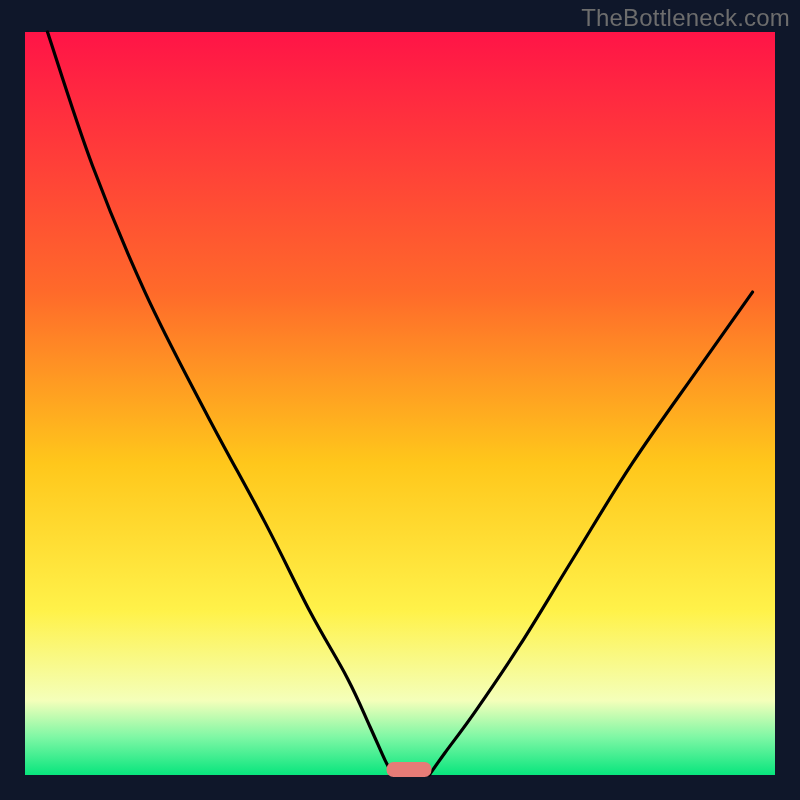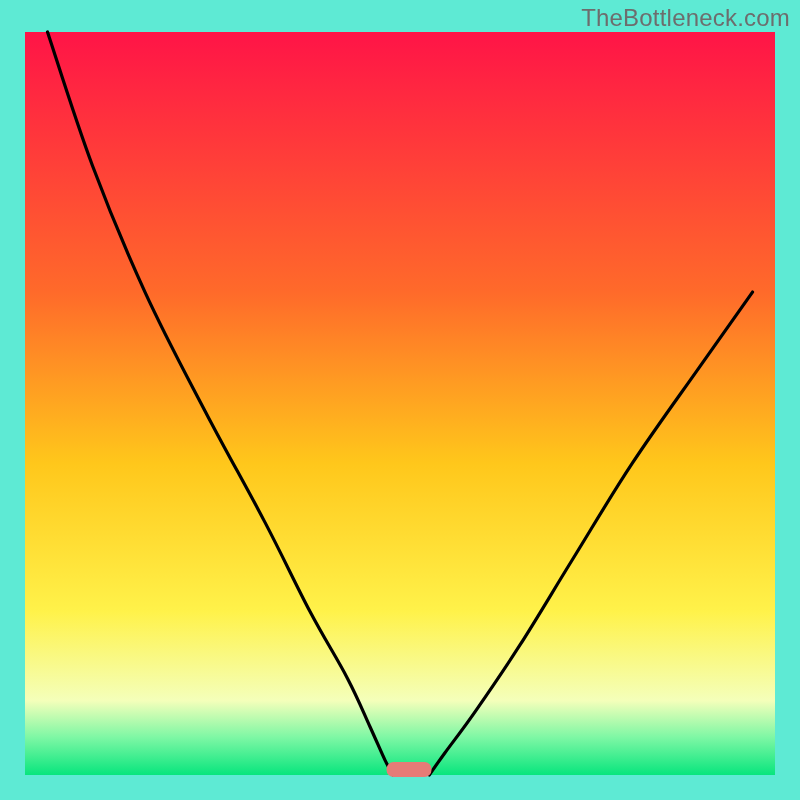--- a/index.html
+++ b/index.html
@@ -8,21 +8,21 @@
     width: 800px;
     height: 800px;
     background: #000000;
     font-family: Arial, Helvetica, sans-serif;
     overflow: hidden;
   }
   .frame {
     position: relative;
     width: 800px;
     height: 800px;
-    background: #5eead4;
+    background: #0f172a;
   }
   .watermark {
     position: absolute;
     top: 4px;
     right: 10px;
     color: #6d6d6d;
     font-size: 24px;
     font-weight: 400;
     letter-spacing: 0.2px;
     user-select: none;

